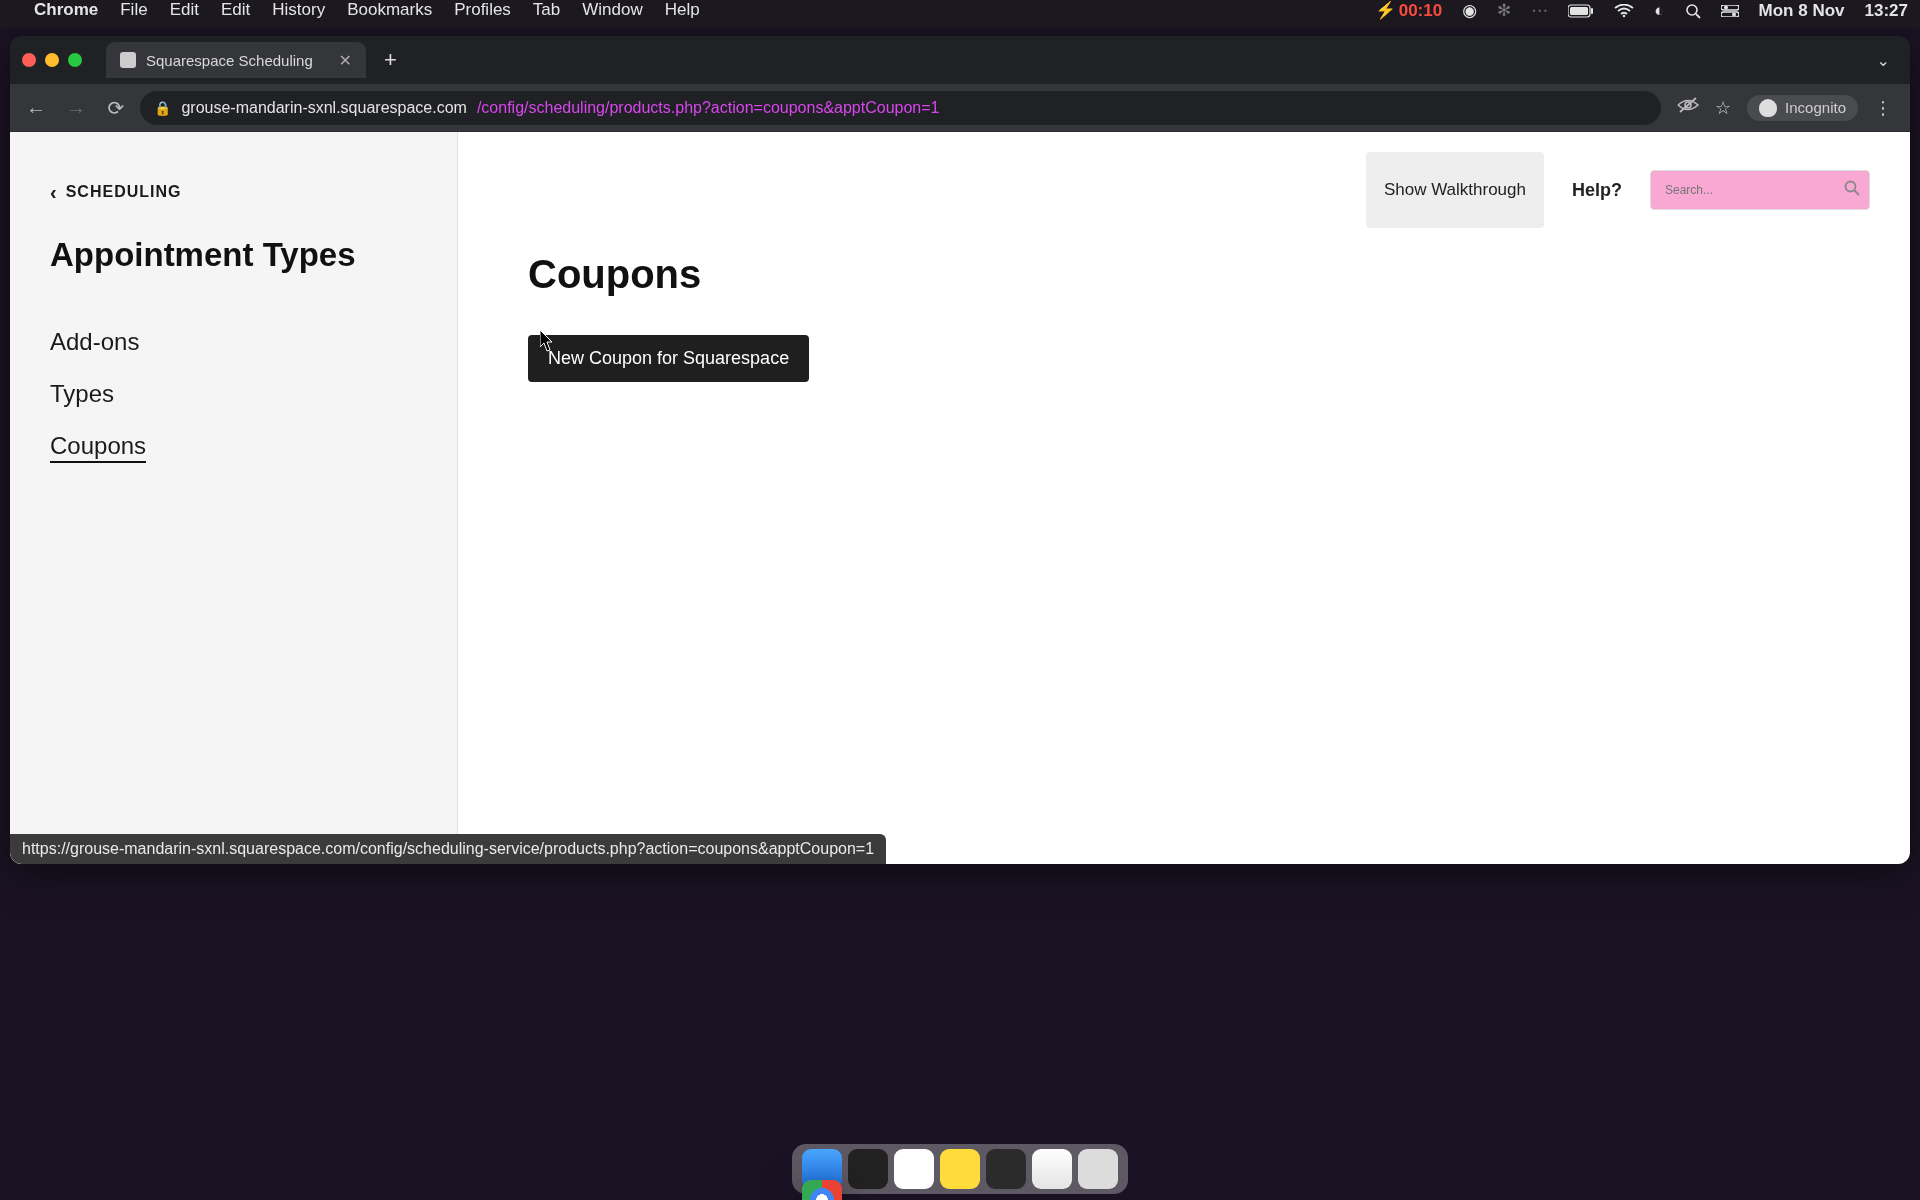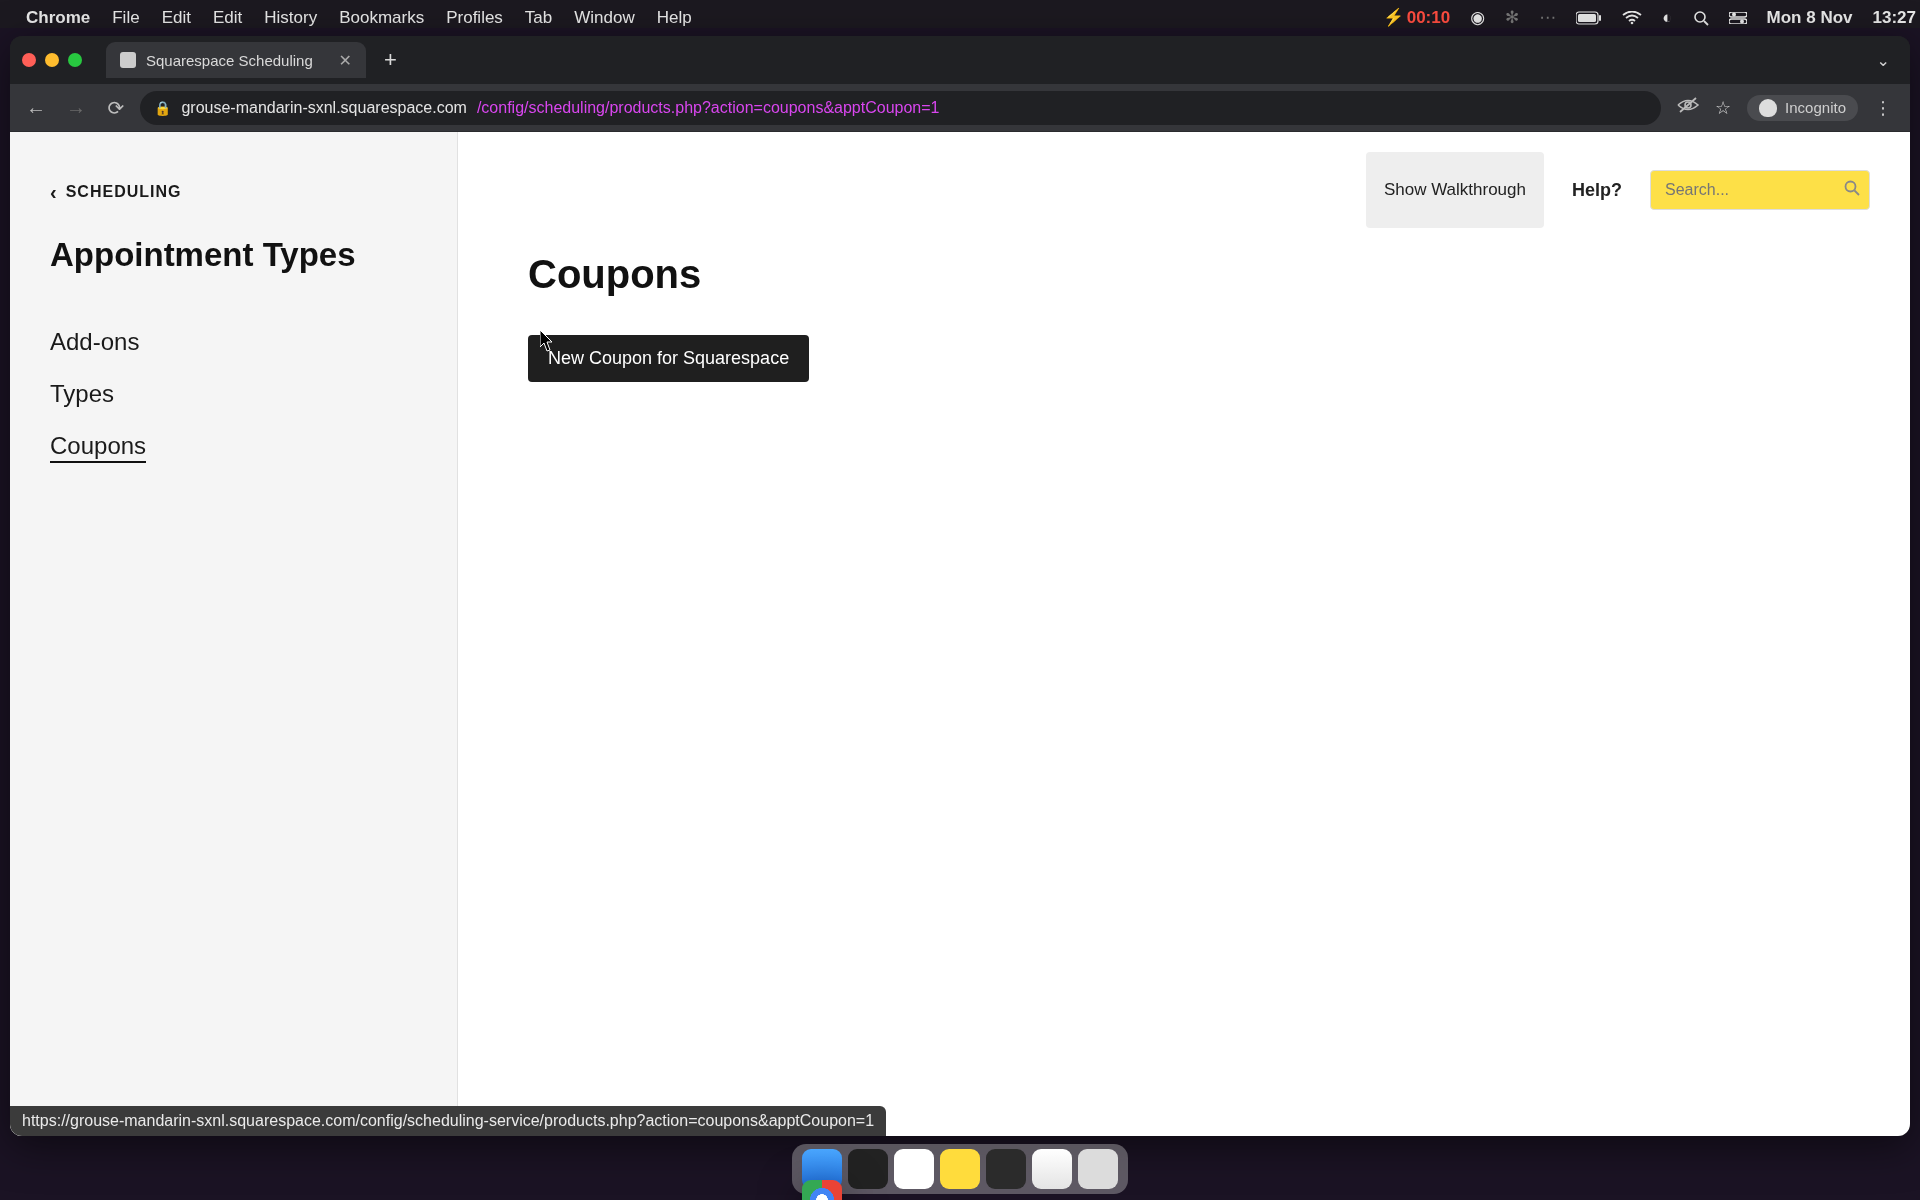--- a/index.html
+++ b/index.html
@@ -9,39 +9,39 @@
       height: 1200px;
       background: #1b1324;
       overflow: hidden;
       position: relative;
     }
     
     .menubar {
       height: 28px;
       background: rgba(30, 30, 30, 0.6);
       display: flex;
-      align-items: flex-end;
-      padding: 0 4px;
+      align-items: flex-start;
+      padding: 0 12px;
       color: #e8e8e8;
       font-size: 17px;
       font-weight: 500;
     }
     .menubar-left { display: flex; align-items: center; gap: 22px; }
     .menubar-left .apple { font-size: 19px; }
     .menubar-left .app-name { font-weight: 700; }
     .menubar-right { margin-left: auto; display: flex; align-items: center; gap: 20px; font-size: 17px;}
     .menubar-right .battery { color: #ff4d40; font-weight: 700; display:flex; align-items:center; gap:2px;}
     .menubar-right .icon { display:inline-flex; }
     .menubar-right .datetime { font-weight: 600; }
 
     
     .chrome {
       position: absolute;
       left: 10px; top: 36px;
-      width: 1900px; height: 1100px;
+      width: 1900px; height: 828px;
       background: #202124;
       border-radius: 12px;
       overflow: hidden;
       box-shadow: 0 10px 40px rgba(0,0,0,0.5);
     }
     .tabstrip {
       height: 48px;
       background: #202124;
       display: flex;
       align-items: center;
@@ -128,21 +128,21 @@
       display:flex; align-items:center; gap:28px;
     }
     .walk-btn {
       background:#eeeeee; border:none; padding:28px 18px; border-radius:4px;
       font-size:17px; font-weight:500; color:#222; cursor:pointer;
     }
     .help-link { font-size:18px; font-weight:600; color:#222; cursor:pointer;}
     .search-wrap { position:relative; }
     .search-input {
       width:220px; height:40px; border:1px solid #ddd; border-radius:4px;
-      padding:0 36px 0 14px; font-size:16px; background:#fde047;
+      padding:0 36px 0 14px; font-size:12px; background:#f9a8d4;
     }
     .search-ic { position:absolute; right:10px; top:10px; color:#888; font-size:17px;}
 
     .content { margin-top: 90px; }
     .content h2 { font-size:40px; font-weight:700; color:#111; margin-bottom:38px;}
     .new-coupon-btn {
       background:#1f1f1f; color:#fff; border:none; padding:13px 20px;
       font-size:18px; font-weight:500; border-radius:4px; cursor:pointer;
       margin-bottom:24px;
     }

